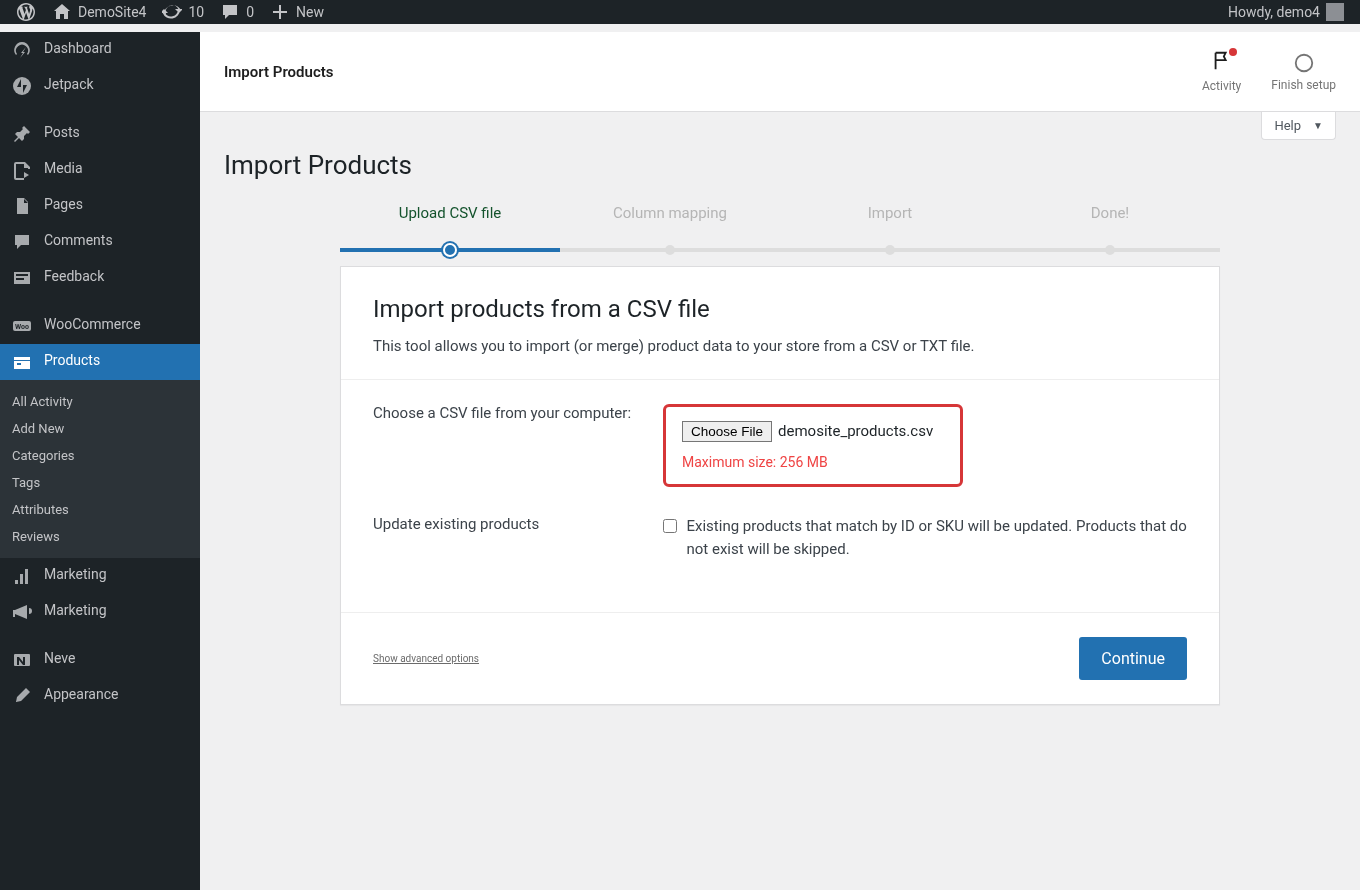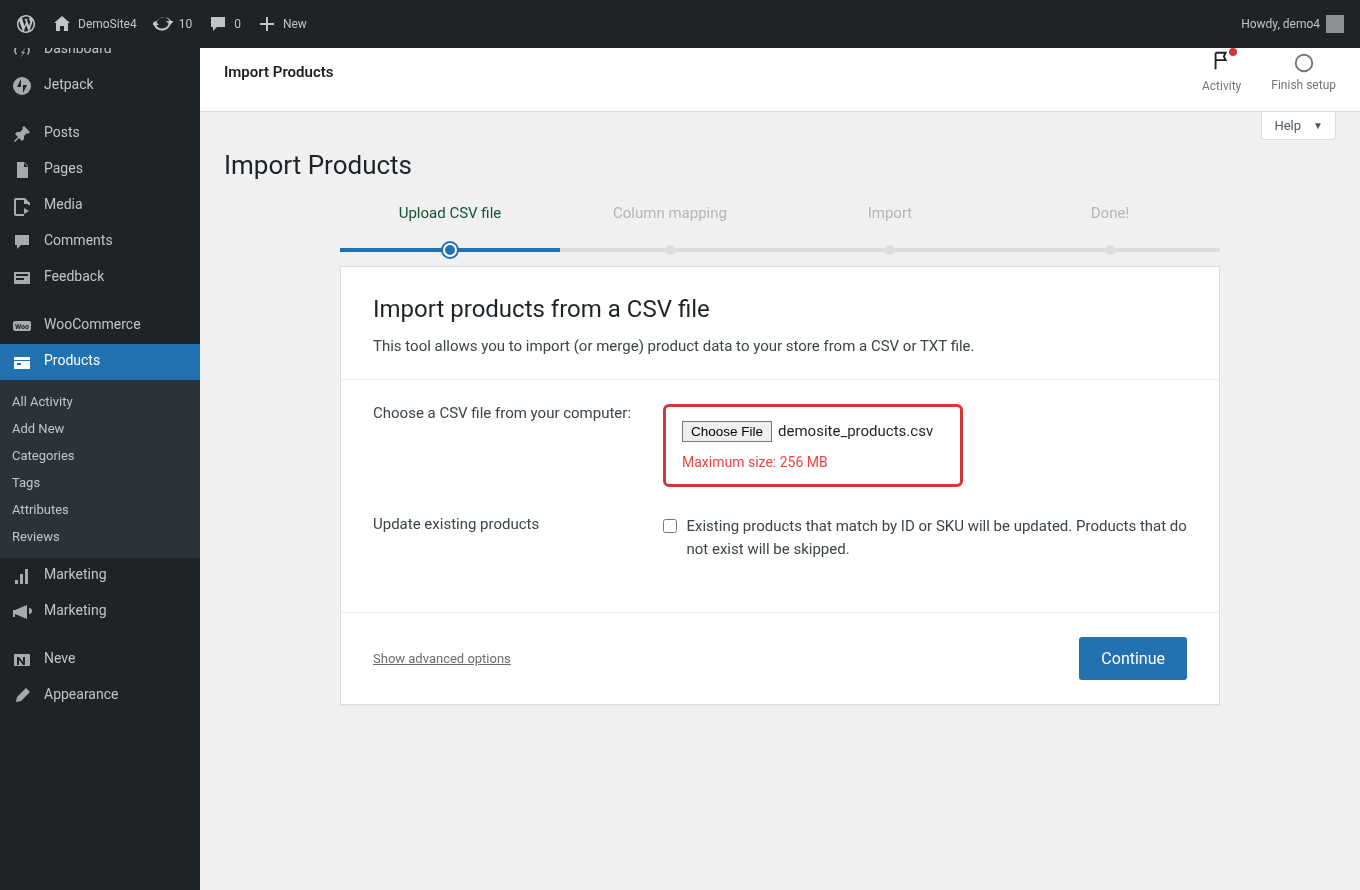--- a/index.html
+++ b/index.html
@@ -1,19 +1,19 @@
 <!DOCTYPE html>
 <html><head>
 <meta charset="utf-8">
 <style>
 * { margin:0; padding:0; box-sizing:border-box; font-family:-apple-system,BlinkMacSystemFont,"Segoe UI",Roboto,sans-serif; }
 body { width:1360px; height:890px; overflow:hidden; background:#f0f0f1; }
 
 
-.adminbar { position:fixed; top:0; left:0; right:0; height:48px; background:#1d2327; color:#c3c4c7; display:flex; align-items:center; padding:0 8px; font-size:12px; z-index:100; }
+.adminbar { position:fixed; top:0; left:0; right:0; height:24px; background:#1d2327; color:#c3c4c7; display:flex; align-items:center; padding:0 8px; font-size:14px; z-index:100; }
 .adminbar .ab-item { display:flex; align-items:center; padding:0 8px; height:32px; cursor:pointer; gap:6px; }
 .adminbar .spacer { flex:1; }
 .adminbar .avatar { width:18px; height:18px; background:#8c8f94; }
 .ab-icon { width:20px; height:20px; fill:#c3c4c7; }
 
 
 .sidebar { position:fixed; top:32px; left:0; bottom:0; width:200px; background:#1d2327; color:#c3c4c7; font-size:14px; overflow-y:auto; }
 .menu-item { display:flex; align-items:flex-start; padding:8px 12px; gap:12px; cursor:pointer; }
 .menu-item.current { background:#2271b1; color:#fff; position:relative; }
 .menu-item.current::after { content:''; position:absolute; right:-8px; top:50%; transform:translateY(-50%); border:8px solid transparent; border-right-color:#f0f0f1; }
@@ -59,21 +59,21 @@
 .form-row { display:flex; gap:20px; margin-bottom:28px; }
 .form-label { width:270px; font-size:15px; color:#3c434a; }
 .form-field { flex:1; font-size:15px; color:#3c434a; }
 .file-highlight { border:3px solid #d63638; border-radius:6px; padding:14px 16px; display:inline-block; min-width:300px; }
 .choose-btn { background:#efefef; border:1px solid #767676; padding:2px 8px; font-size:13.5px; cursor:pointer; font-family:Arial,sans-serif; }
 .filename { margin-left:6px; font-size:15px; color:#1d2327; }
 .maxsize { margin-top:12px; font-size:14px; color:#ef4444; }
 .checkbox-row { display:flex; align-items:flex-start; gap:10px; font-size:15px; color:#3c434a; line-height:1.5; }
 .checkbox-row input { width:18px; height:18px; margin-top:2px; cursor:pointer; }
 .panel-foot { border-top:1px solid #eee; padding:24px 32px; display:flex; align-items:center; justify-content:space-between; }
-.adv-link { color:#6b6b6b; text-decoration:underline; font-size:13px; cursor:pointer; }
+.adv-link { color:#6b6b6b; text-decoration:underline; font-size:10px; cursor:pointer; }
 .continue-btn { background:#2271b1; color:#fff; border:none; padding:12px 22px; font-size:16px; border-radius:3px; cursor:pointer; }
 .tri { font-size:10px; }
 </style>
 </head>
 <body>
 
 <div class="adminbar">
   <div class="ab-item">
       <svg class="ab-icon" viewBox="0 0 20 20">
         <path d="M10 1C5 1 1 5 1 10s4 9 9 9 9-4 9-9-4-9-9-9zm0 1.5c1.7 0 3.2.6 4.4 1.5h-.3c-.6 0-1 .5-1 1 0 .5.3.9.6 1.4.2.4.5.9.5 1.6 0 .5-.2 1.1-.5 1.9l-.6 2-2.2-6.5c.4 0 .7-.1.7-.1.3 0 .3-.5 0-.5 0 0-1 .1-1.7.1-.6 0-1.6-.1-1.6-.1-.3 0-.4.5 0 .5 0 0 .3 0 .6.1l1 2.6-1.3 4-2.3-6.6c.4 0 .7-.1.7-.1.3 0 .3-.5 0-.5 0 0-1 .1-1.7.1C5.9 3.4 7.9 2.5 10 2.5zM2.5 10c0-1.1.2-2.1.7-3l3.6 9.8C4.3 15.6 2.5 13 2.5 10zm7.5 7.5c-.7 0-1.4-.1-2.1-.3l2.2-6.5 2.3 6.3c-.8.3-1.6.5-2.4.5zm3.4-.8l2.3-6.6c.4-1.1.6-1.9.6-2.7 0-.3 0-.5-.1-.8 1 1.1 1.3 2.4 1.3 3.4 0 2.9-1.6 5.4-4.1 6.7z"></path>
@@ -126,29 +126,29 @@
     </div>
   <div class="menu-sep"></div>
   <div class="menu-item">
       <svg class="m-icon" viewBox="0 0 20 20">
         <path d="M12 2l6 6-2 2-1-1-3 3v3l-2 2-3-3-4 4-1-1 4-4-3-3 2-2h3l3-3-1-1 2-2z"></path>
       </svg>
       <span>Posts</span>
     </div>
   <div class="menu-item">
       <svg class="m-icon" viewBox="0 0 20 20">
+        <path d="M4 2h9l5 5v2h-2V8h-4V4H4v14h8v2H4a2 2 0 01-2-2V4a2 2 0 012-2zm8 10l5 3-5 3v-6z"></path>
+      </svg>
+      <span>Media</span>
+    </div>
+  <div class="menu-item">
+      <svg class="m-icon" viewBox="0 0 20 20">
         <path d="M5 2h7l4 4v12H5V2zm7 1v4h4"></path>
       </svg>
       <span>Pages</span>
-    </div>
-  <div class="menu-item">
-      <svg class="m-icon" viewBox="0 0 20 20">
-        <path d="M4 2h9l5 5v2h-2V8h-4V4H4v14h8v2H4a2 2 0 01-2-2V4a2 2 0 012-2zm8 10l5 3-5 3v-6z"></path>
-      </svg>
-      <span>Media</span>
     </div>
   <div class="menu-item">
       <svg class="m-icon" viewBox="0 0 20 20">
         <path d="M3 3h14v10H9l-4 4v-4H3V3z"></path>
       </svg>
       <span>Comments</span>
     </div>
   <div class="menu-item">
       <svg class="m-icon" viewBox="0 0 20 20">
         <path d="M2 4h16v12H2V4zm2 2v2h12V6H4zm0 4v2h8v-2H4z"></path>

